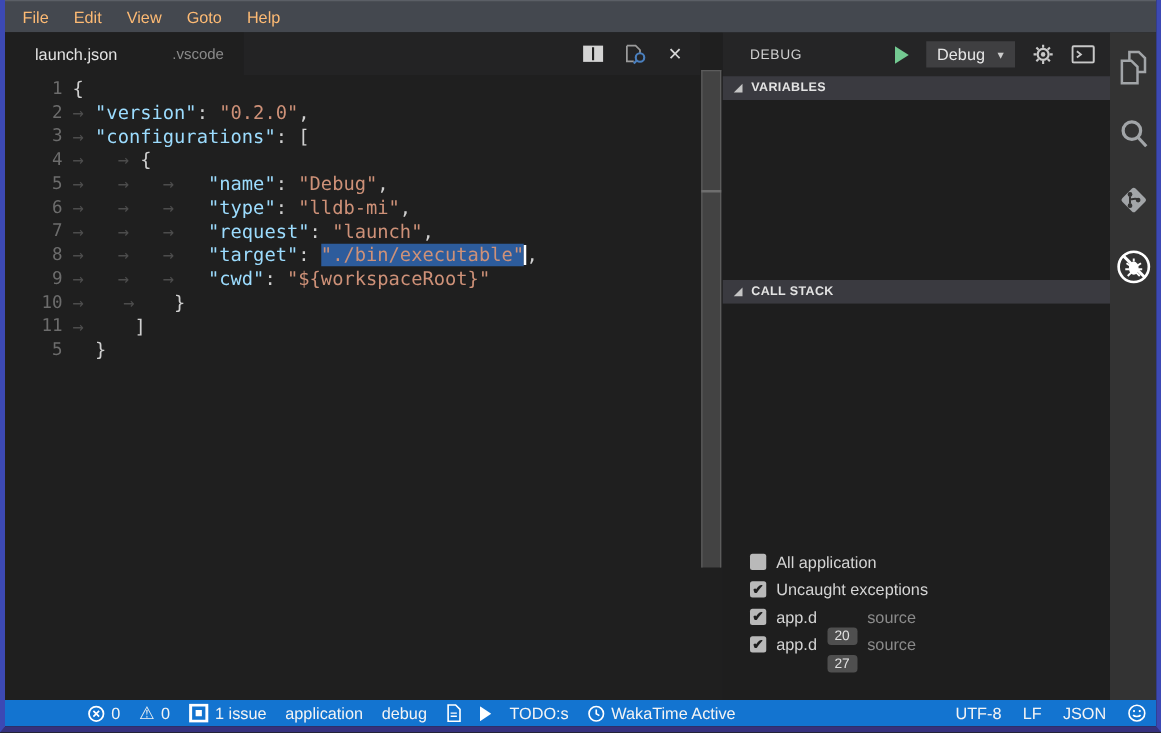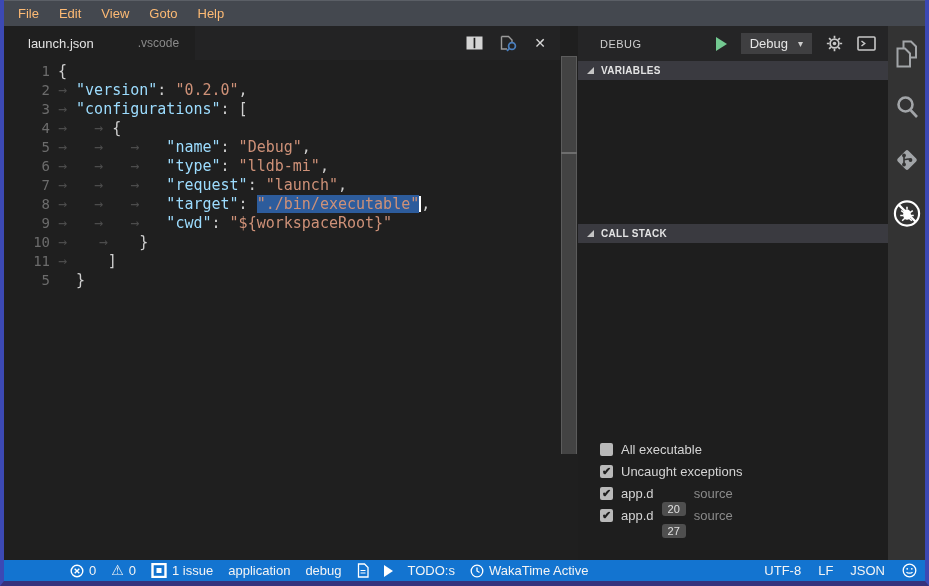--- a/index.html
+++ b/index.html
@@ -200,21 +200,21 @@
 
       <div class="section-header">
         <span class="tri"></span>
         <span class="section-label">CALL STACK</span>
       </div>
       <div class="section-body body-callstack"></div>
 
       <div class="section-body body-breakpoints">
           <div class="bp-row">
             <span class="bp-check"></span>
-            <span>All executable</span>
+            <span>All application</span>
           </div>
           <div class="bp-row">
             <span class="bp-check">✔</span>
             <span>Uncaught exceptions</span>
           </div>
           <div class="bp-row">
             <span class="bp-check">✔</span>
             <span>app.d</span>
             <span class="bp-badge">20</span>
             <span class="bp-detail">source</span>

